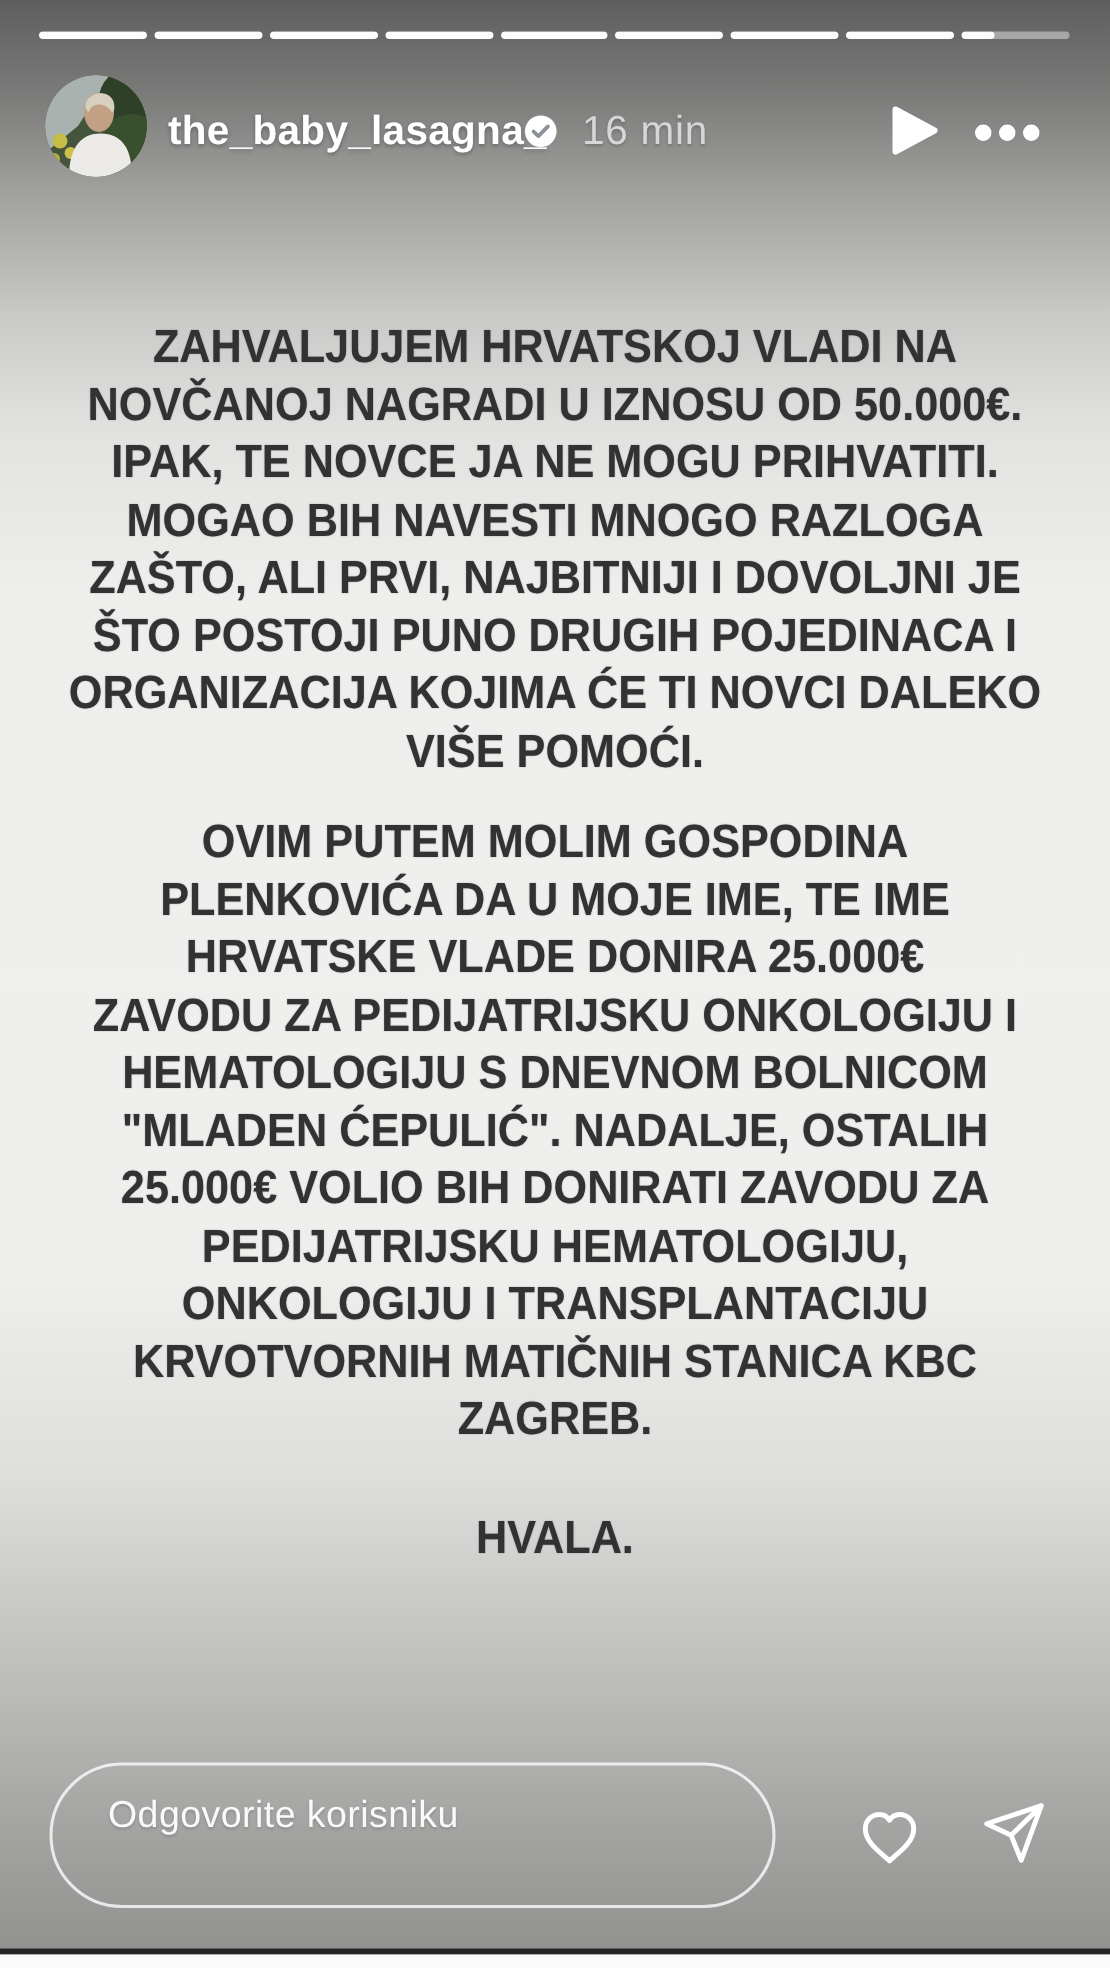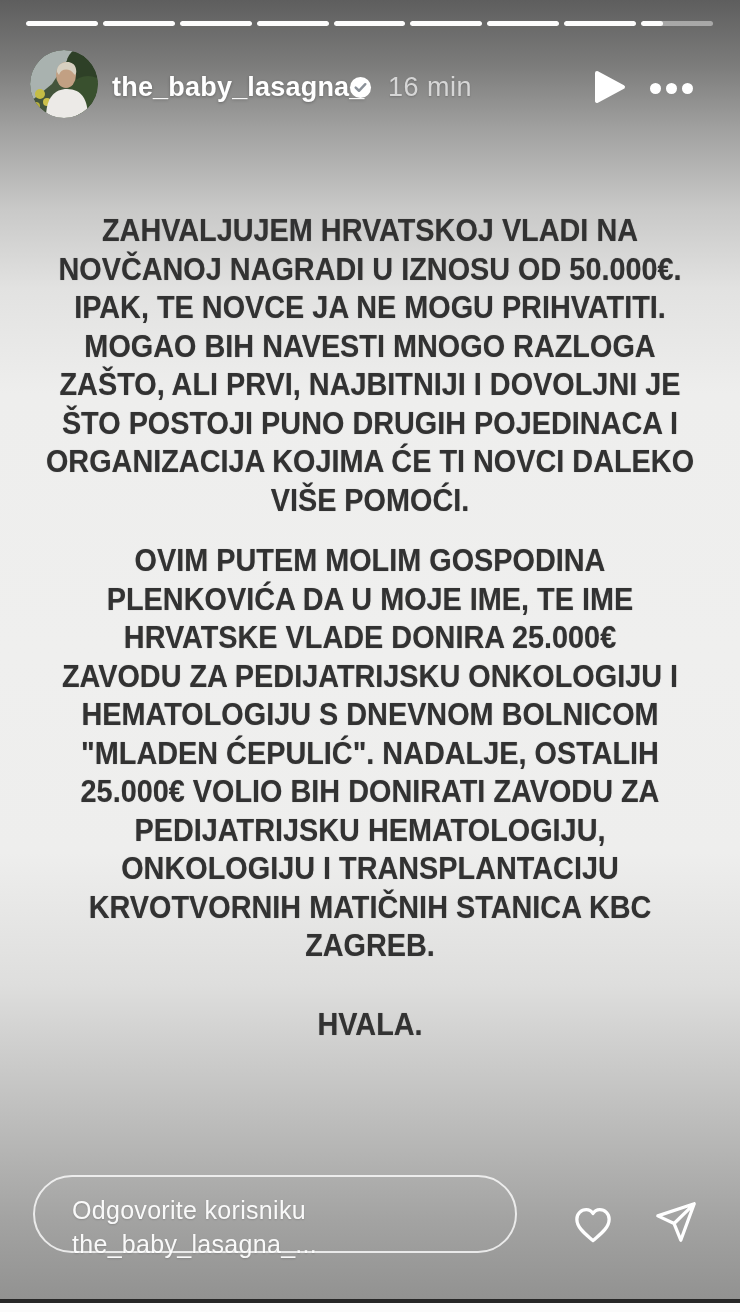--- a/index.html
+++ b/index.html
@@ -76,21 +76,21 @@
     transform:scaleX(0.93);
     transform-origin:50% 0;
     text-shadow:0 0 1px rgba(50,50,50,0.45);
   }
   .story-text .para{margin:0 0 22px 0;}
   .story-text .para:last-child{margin-bottom:0;}
   .story-text .para.hvala{margin-top:40px;}
 
   
   .reply-pill{
-    position:absolute;left:33px;top:1175px;width:484px;height:78px;
+    position:absolute;left:33px;top:1175px;width:484px;height:97px;
     border:2px solid rgba(255,255,255,0.78);
     border-radius:53px;
     box-sizing:border-box;
     padding:16px 30px 0 37px;
     color:rgba(255,255,255,0.95);
     font-size:25px;line-height:34px;letter-spacing:0.3px;
     text-shadow:0 1px 2px rgba(0,0,0,0.15);
   }
   .footer-icon{position:absolute;}
   .heart{left:571px;top:1203px;width:44px;height:44px;}
@@ -200,21 +200,20 @@
         <div>KRVOTVORNIH MATIČNIH STANICA KBC</div>
         <div>ZAGREB.</div>
       </div>
     <div class="para hvala">
         <div>HVALA.</div>
       </div>
   </div>
 
   <div class="reply-pill" role="textbox">
     <div>Odgovorite korisniku</div>
-    <div>the_baby_lasagna_...</div>
   </div>
 
   <div class="footer-icon heart">
     <svg viewBox="0 0 24 24" width="44" height="44" xmlns="http://www.w3.org/2000/svg">
       <path d="M12 20.5 C8.6 17.4 3.2 13.8 3.2 8.8 C3.2 5.8 5.5 3.6 8.3 3.6 C9.9 3.6 11.3 4.5 12 5.7 C12.7 4.5 14.1 3.6 15.7 3.6 C18.5 3.6 20.8 5.8 20.8 8.8 C20.8 13.8 15.4 17.4 12 20.5 Z" fill="none" stroke="#ffffff" stroke-width="1.8" stroke-linejoin="round"></path>
     </svg>
   </div>
 
   <div class="footer-icon plane">
     <svg viewBox="0 0 24 24" width="46" height="46" xmlns="http://www.w3.org/2000/svg">

